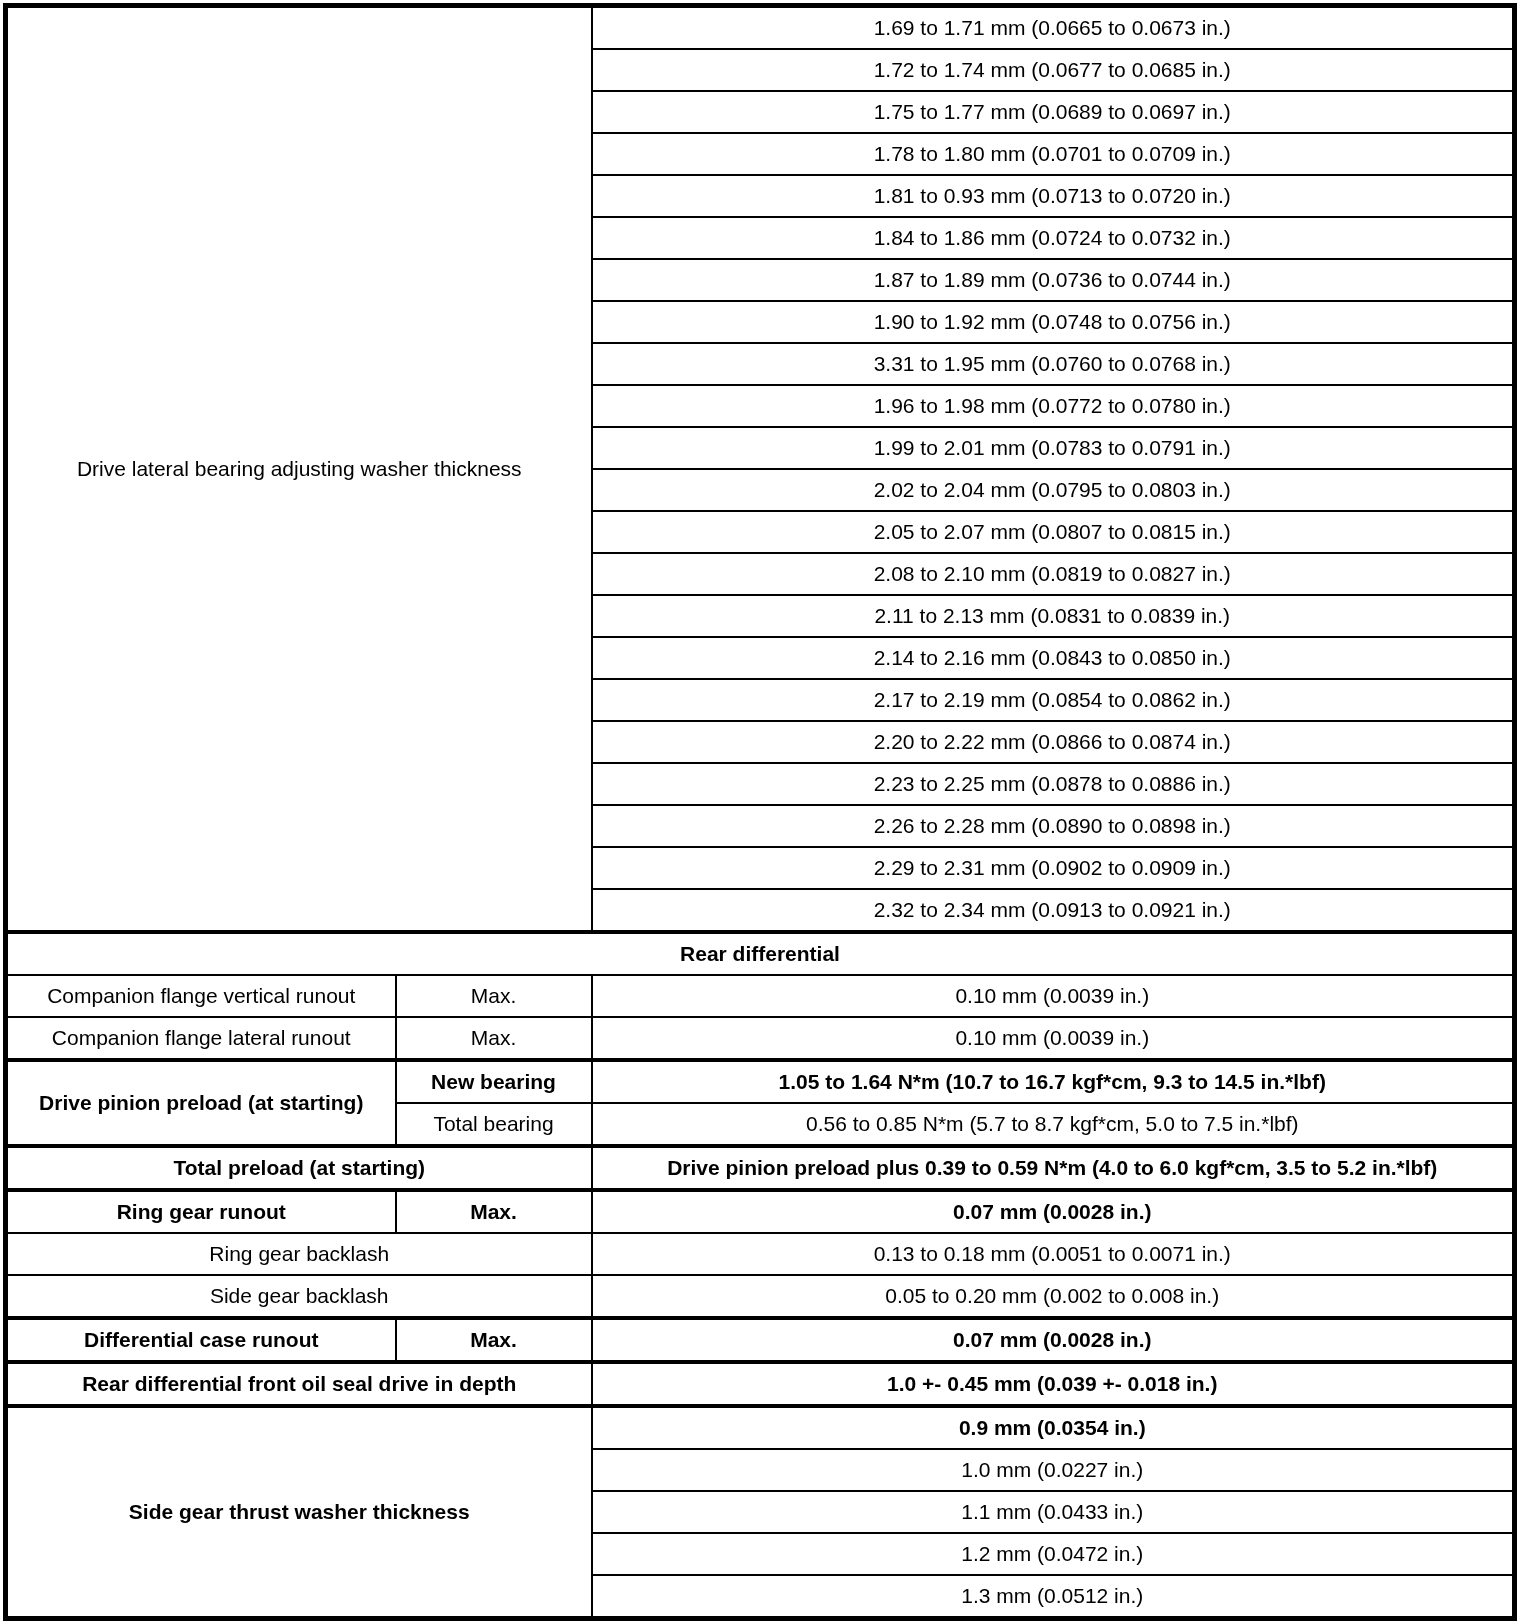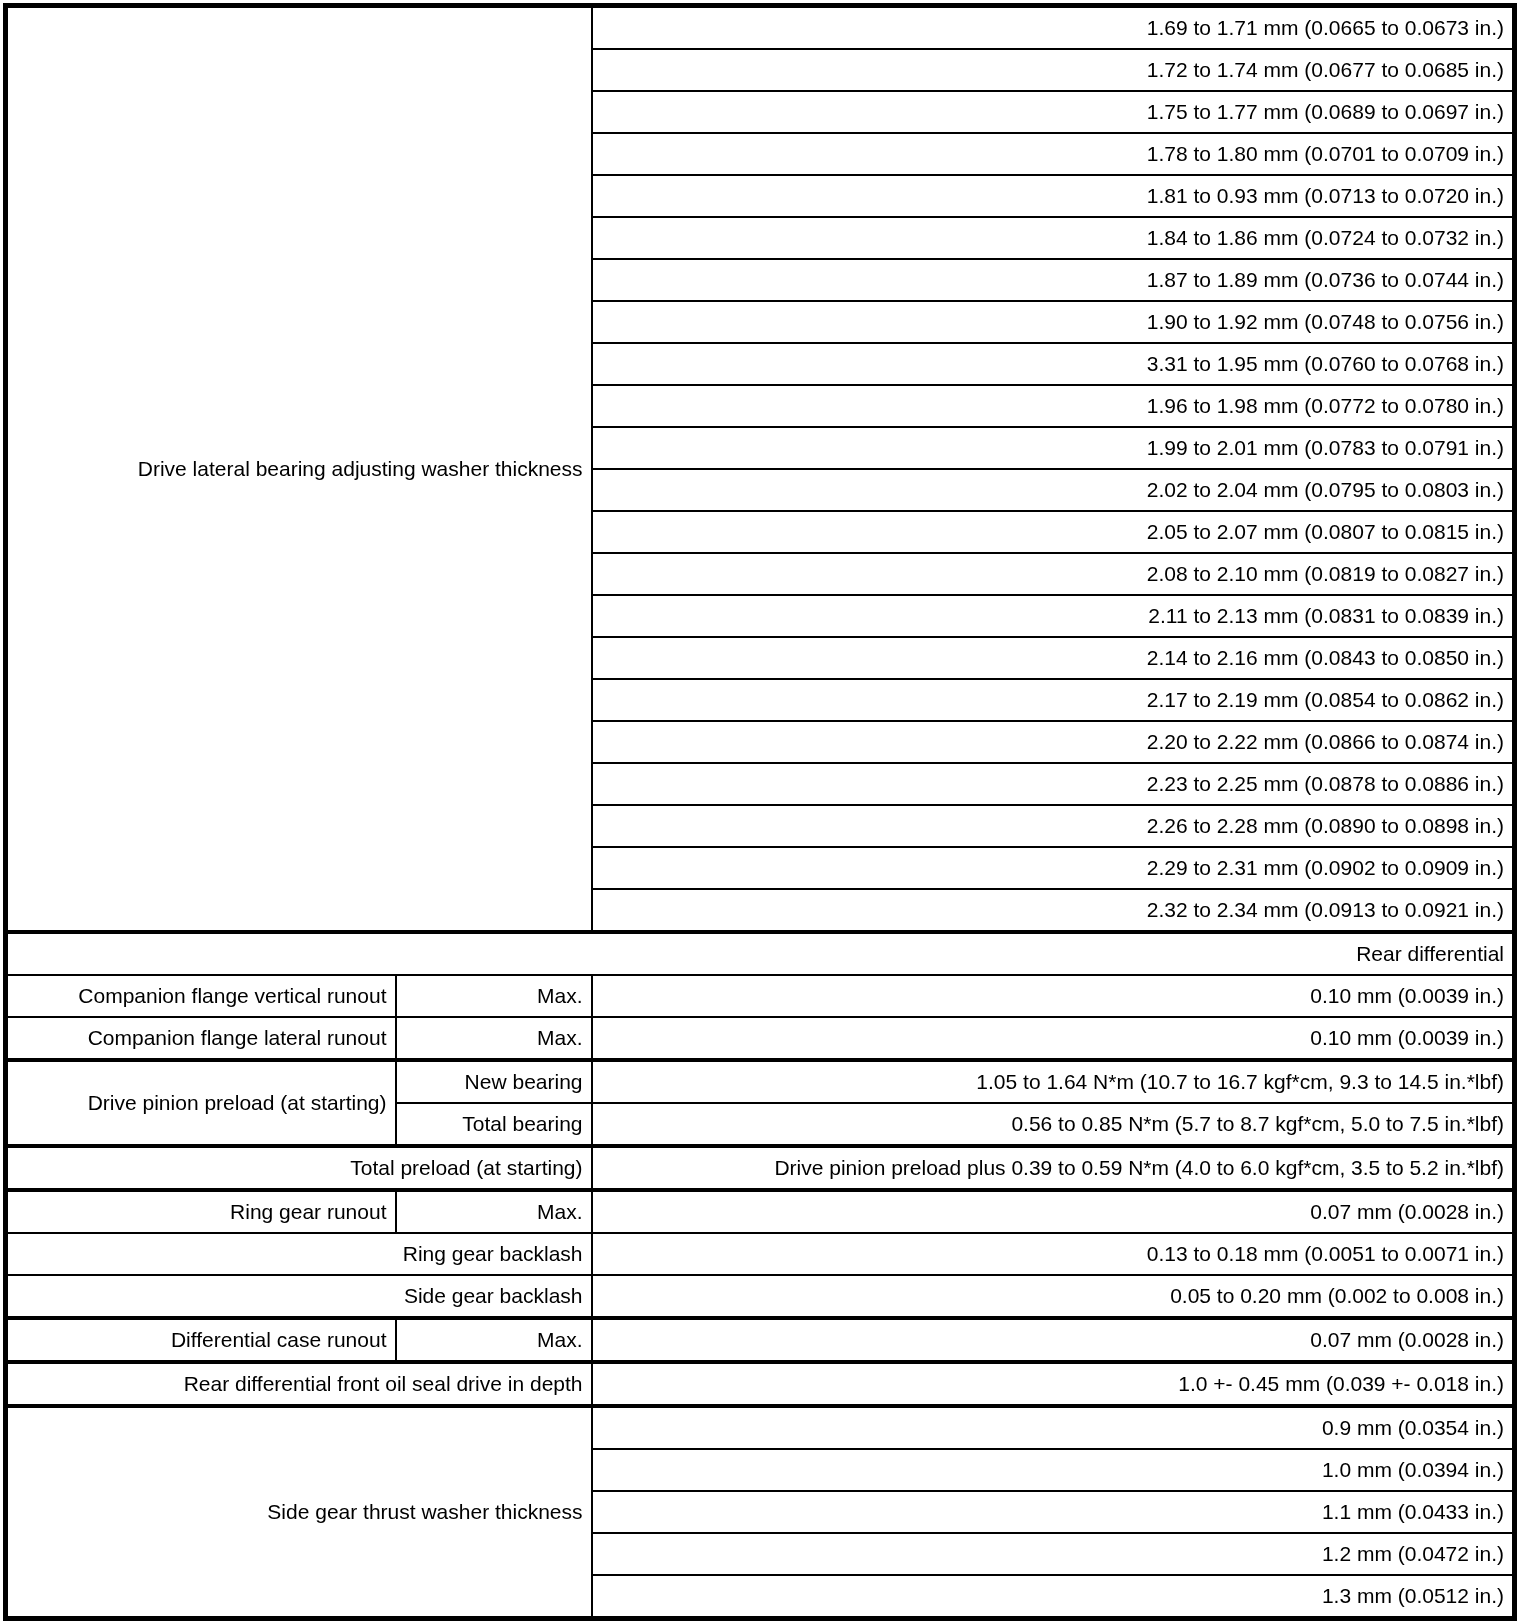--- a/index.html
+++ b/index.html
@@ -18,26 +18,27 @@
     border: 5px solid #000000;
   }
   td {
     border: 2px solid #000000;
     font-family: "Liberation Sans", "DejaVu Sans", sans-serif;
     font-size: 21px;
     color: #000000;
     height: 40px;
     padding: 0 8px;
     vertical-align: middle;
-    text-align: right;
+    text-align: center;
     white-space: nowrap;
     overflow: hidden;
   }
   tr.g > td {
     border-top-width: 4px;
+    font-weight: bold;
   }
 </style>
 </head>
 <body>
 
 <div class="page">
   <table class="spec-table">
     <colgroup>
       <col style="width:390px">
       <col style="width:196px">
@@ -169,21 +170,21 @@
       <tr class="g">
         <td colspan="2">Rear differential front oil seal drive in depth</td>
         <td>1.0 +- 0.45 mm (0.039 +- 0.018 in.)</td>
       </tr>
 
       <tr class="g">
         <td colspan="2" rowspan="5">Side gear thrust washer thickness</td>
         <td>0.9 mm (0.0354 in.)</td>
       </tr>
       <tr>
-          <td>1.0 mm (0.0394 in.)</td>
+          <td>1.0 mm (0.0227 in.)</td>
         </tr>
       <tr>
           <td>1.1 mm (0.0433 in.)</td>
         </tr>
       <tr>
           <td>1.2 mm (0.0472 in.)</td>
         </tr>
       <tr>
           <td>1.3 mm (0.0512 in.)</td>
         </tr>

